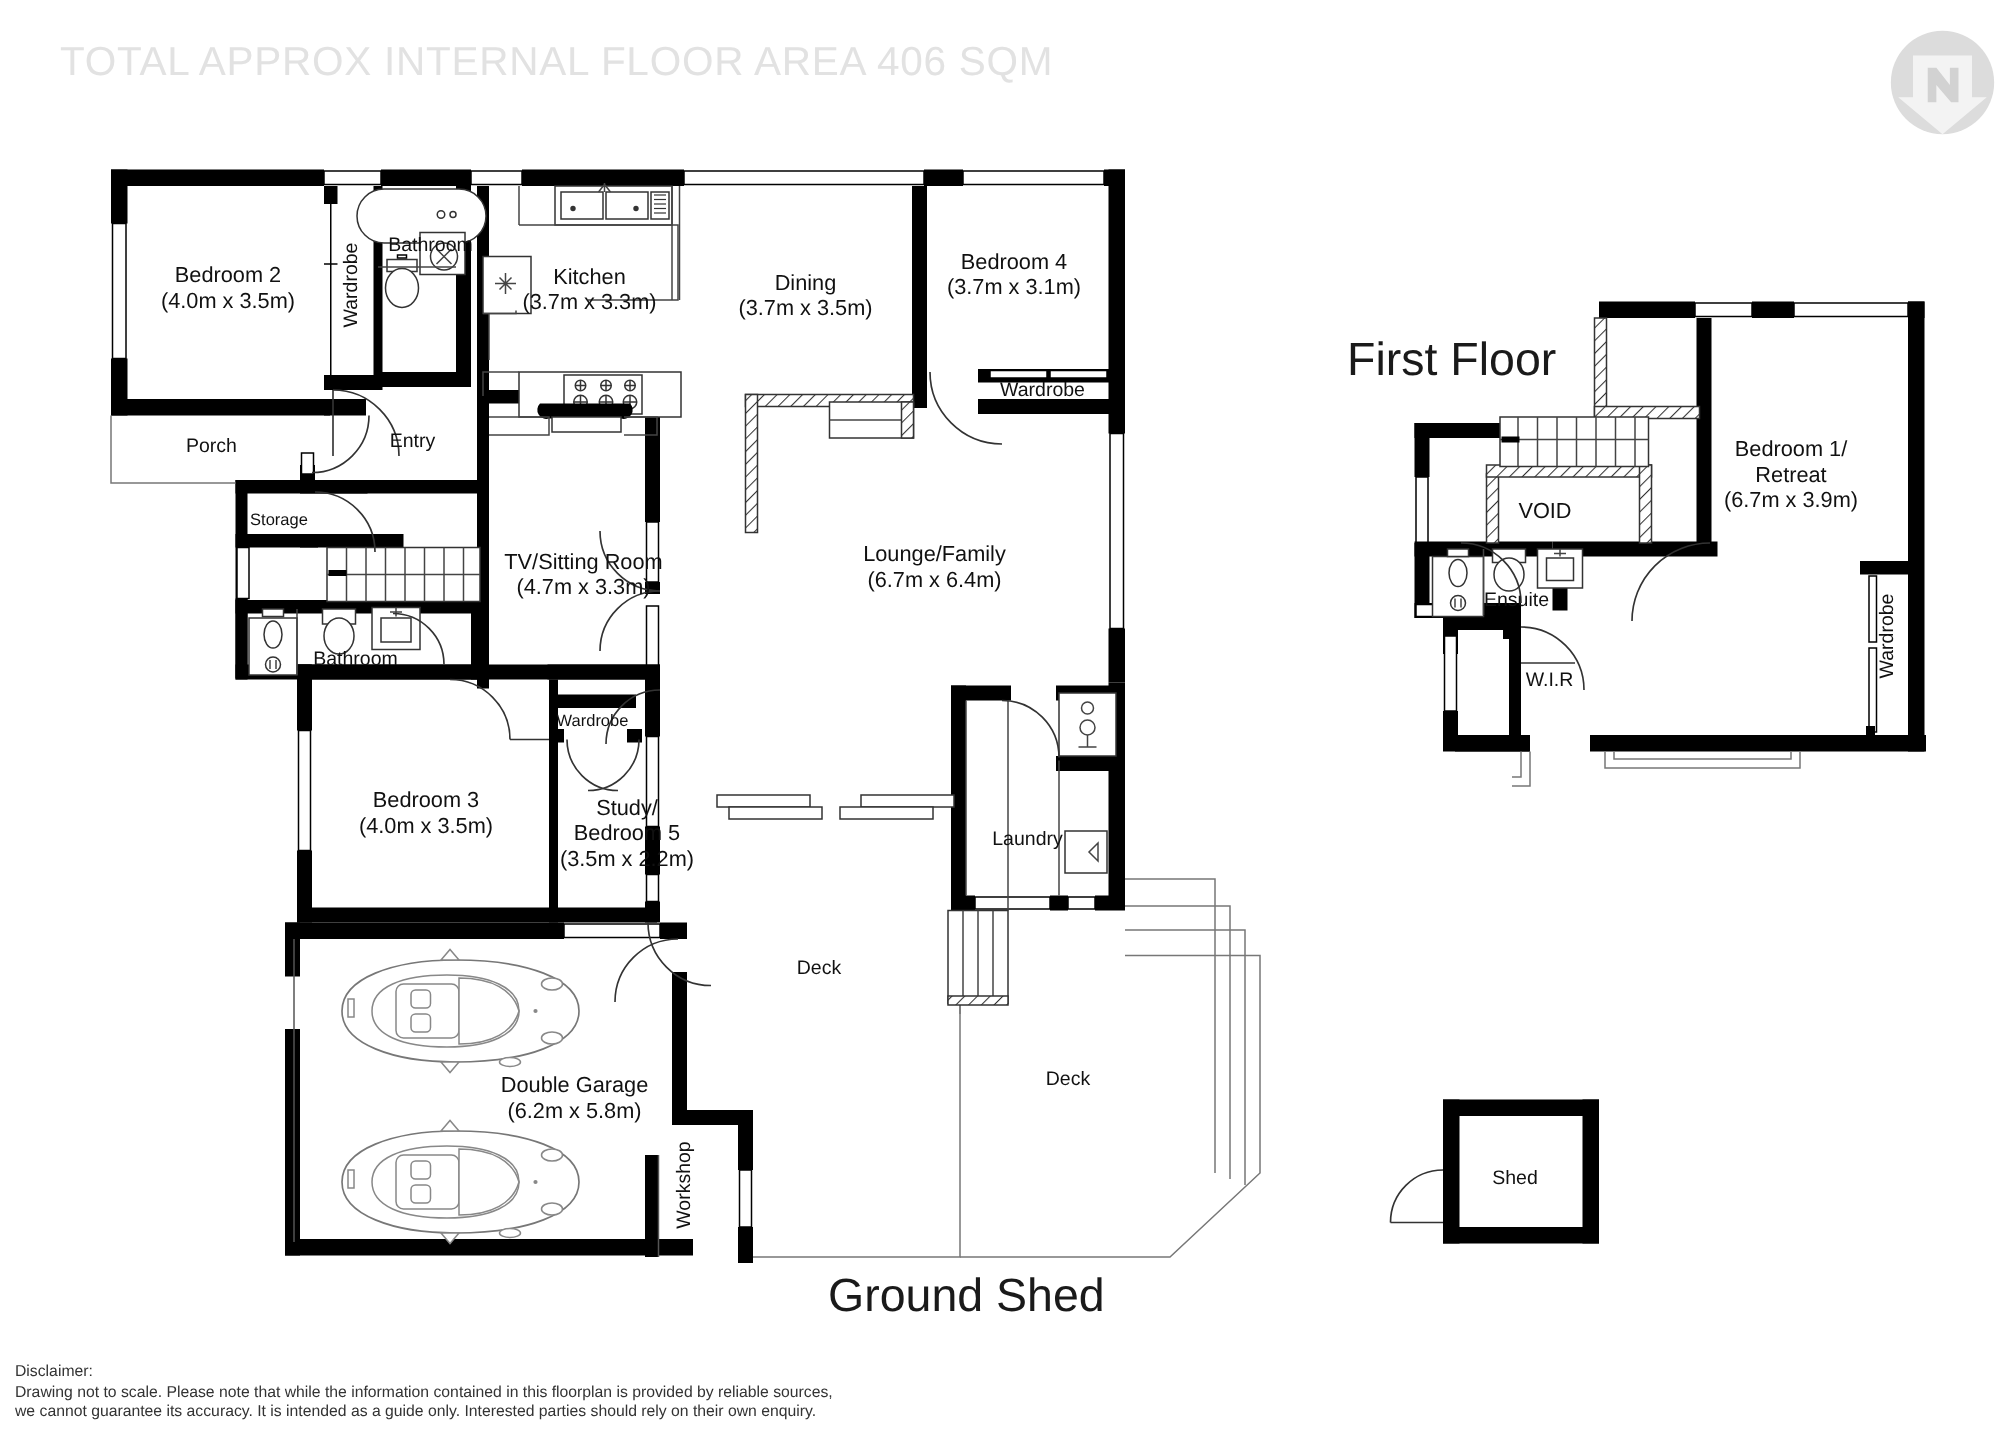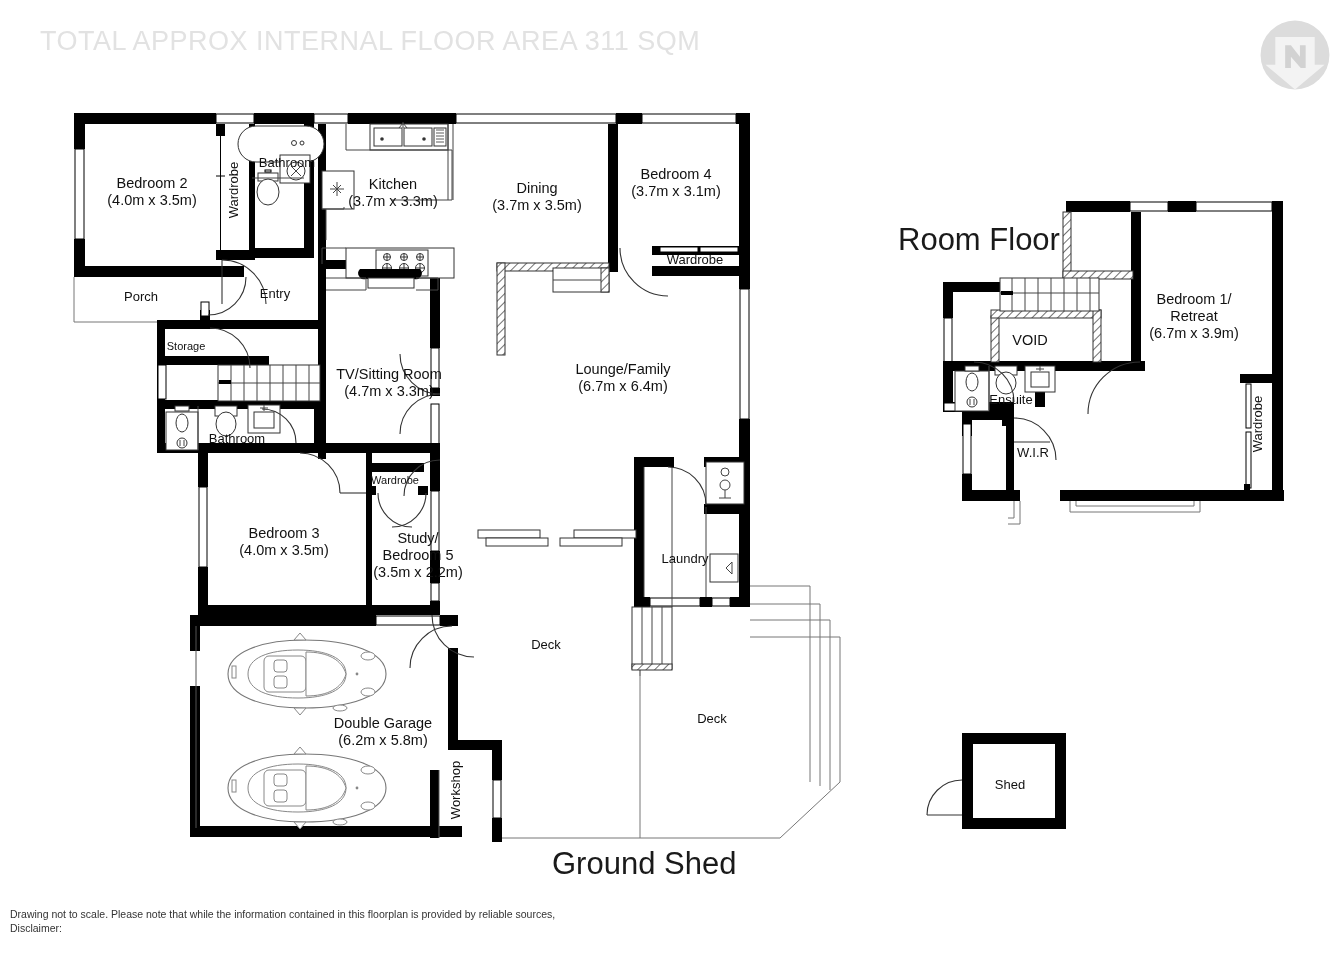--- a/index.html
+++ b/index.html
@@ -78,21 +78,21 @@
   .win { fill: #fff; stroke: #000; stroke-width: 1; }
   .car { stroke: #777; stroke-width: 1.1; fill: #fff; }
   .carin { stroke: #888; stroke-width: 1; fill: #fff; }
   .hatchwall { fill: url(#hatch); stroke: #333; stroke-width: 1; }
 </style>
 </head>
 <body>
 
 <div id="stage">
 
-  <div class="hdr-title">TOTAL APPROX INTERNAL FLOOR AREA  311 SQM</div>
+  <div class="hdr-title">TOTAL APPROX INTERNAL FLOOR AREA  406 SQM</div>
 
   <svg class="logo" viewBox="0 0 100 100">
     <circle cx="50" cy="50" r="42" fill="#dcdcdc"></circle>
     <path d="M26 28 L74 28 L74 62 L86 62 L50 92 L14 62 L26 62 Z" fill="#f3f3f3"></path>
     <path d="M38 38 L38 66 L45 66 L45 52 L57 66 L63 66 L63 38 L56 38 L56 52 L45 38 Z" fill="#d2d2d2"></path>
   </svg>
 
   <svg class="plan" viewBox="0 0 1344 960">
     <defs>
       <pattern id="hatch" width="6" height="6" patternTransform="rotate(45)" patternUnits="userSpaceOnUse">
@@ -569,20 +569,21 @@
       <text class="rmlbl" x="1030" y="345">VOID</text>
       <text class="rmlbl-md" x="1011" y="404">Ensuite</text>
       <text class="rmlbl-md" x="1033" y="457">W.I.R</text>
       <text class="rmlbl-md" x="1262" y="424" transform="rotate(-90 1262 424)">Wardrobe</text>
 
       <text class="rmlbl-md" x="1010" y="789">Shed</text>
     </g>
   </svg>
 
   <div class="floor-label" id="gf-label">Ground Shed</div>
-  <div class="floor-label" id="ff-label">Room Floor</div>
+  <div class="floor-label" id="ff-label">First Floor</div>
 
   <div class="disclaimer">
+    <span class="d-head">Disclaimer:</span>
     <span class="d-head">Drawing not to scale. Please note that while the information contained in this floorplan is provided by reliable sources,</span>
-    <span class="d-head">Disclaimer:</span>
+    <span class="d-head">we cannot guarantee its accuracy. It is intended as a guide only. Interested parties should rely on their  own enquiry.</span>
   </div>
 
 </div>
 
 </body></html>

